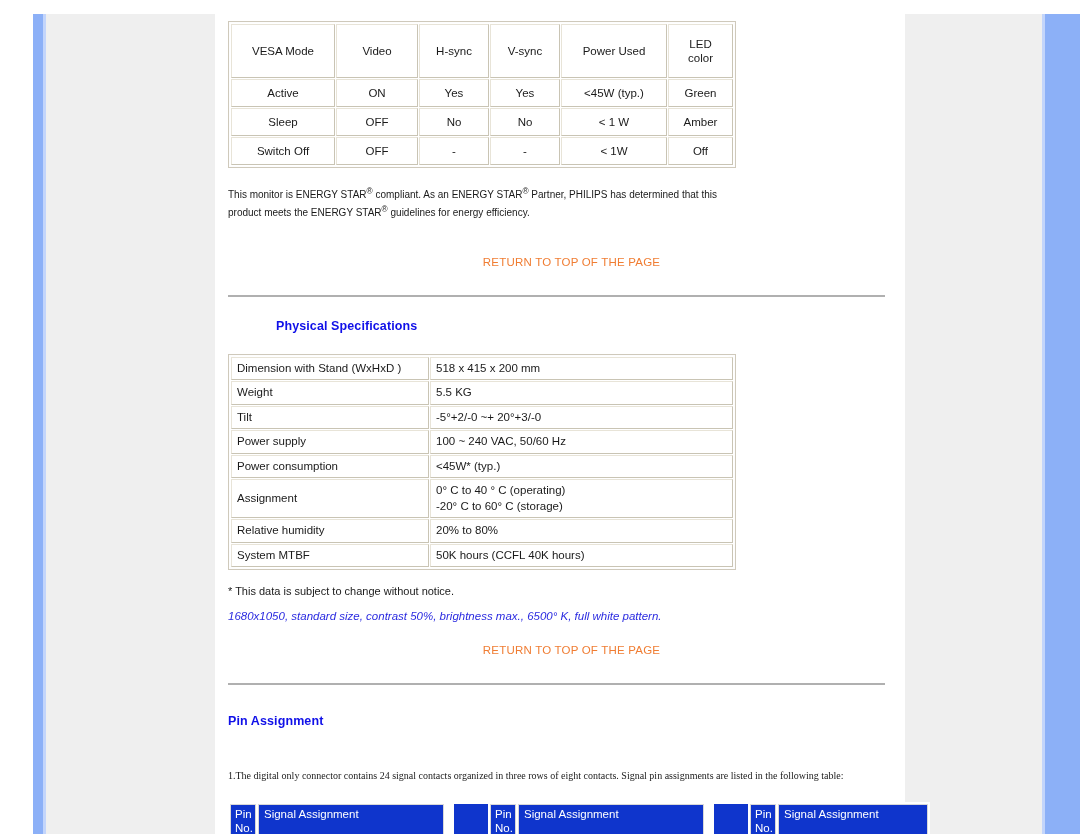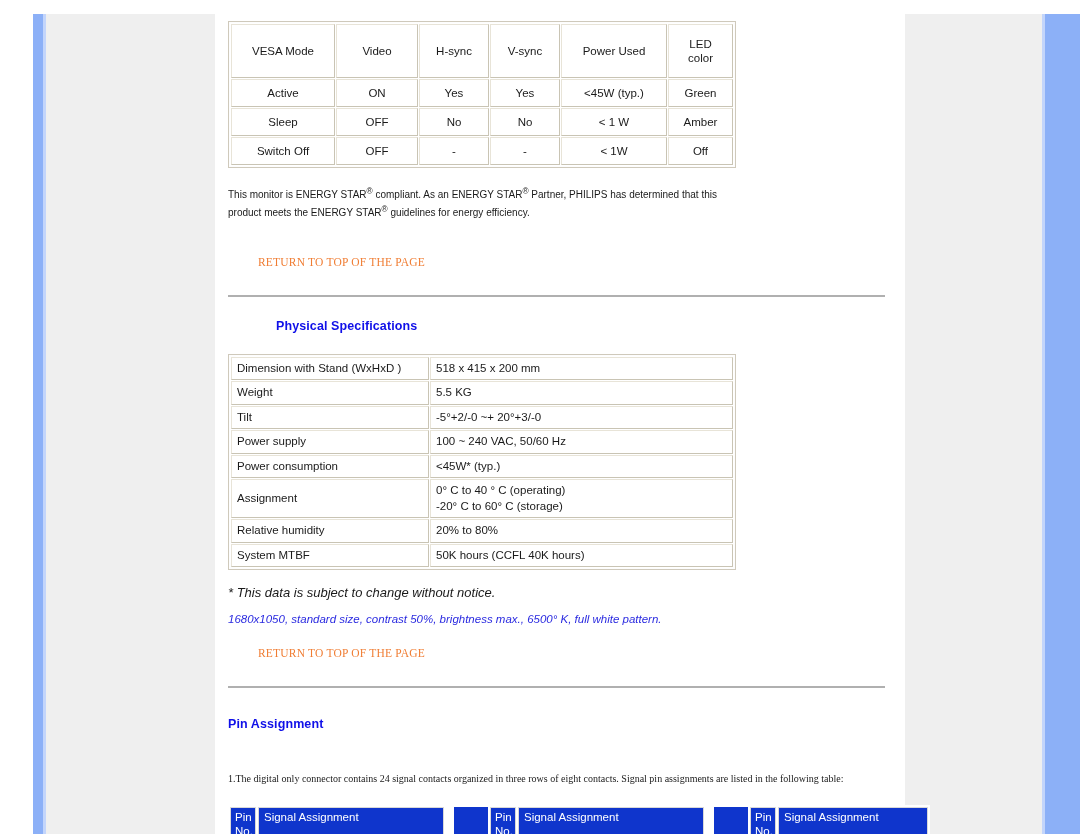--- a/index.html
+++ b/index.html
@@ -81,40 +81,39 @@
     width: 657px;
   }
 
   
   .body-text {
     font-size: 10px;
     color: #1a1a1a;
     line-height: 1.45;
   }
   .note-italic {
-    font-size: 13px;
-    font-style: italic;
+    font-size: 11px;
     color: #1a1a1a;
   }
   .note-blue {
     font-size: 11.5px;
     font-style: italic;
     color: #2a2ae0;
   }
   h2.section {
     font-size: 12.5px;
     font-weight: bold;
     color: #1010e8;
     margin: 0;
     padding: 0;
     letter-spacing: 0.1px;
   }
   .ret-wrap {
+    text-align: center;
     padding-left: 30px;
-    font-family: Liberation Serif, serif;
   }
   a.ret-link {
     font-size: 11.5px;
     color: #f07d33;
     text-decoration: none;
     letter-spacing: 0.2px;
   }
   hr.div {
     border: 0;
     border-top: 2px solid #b0b0b0;

